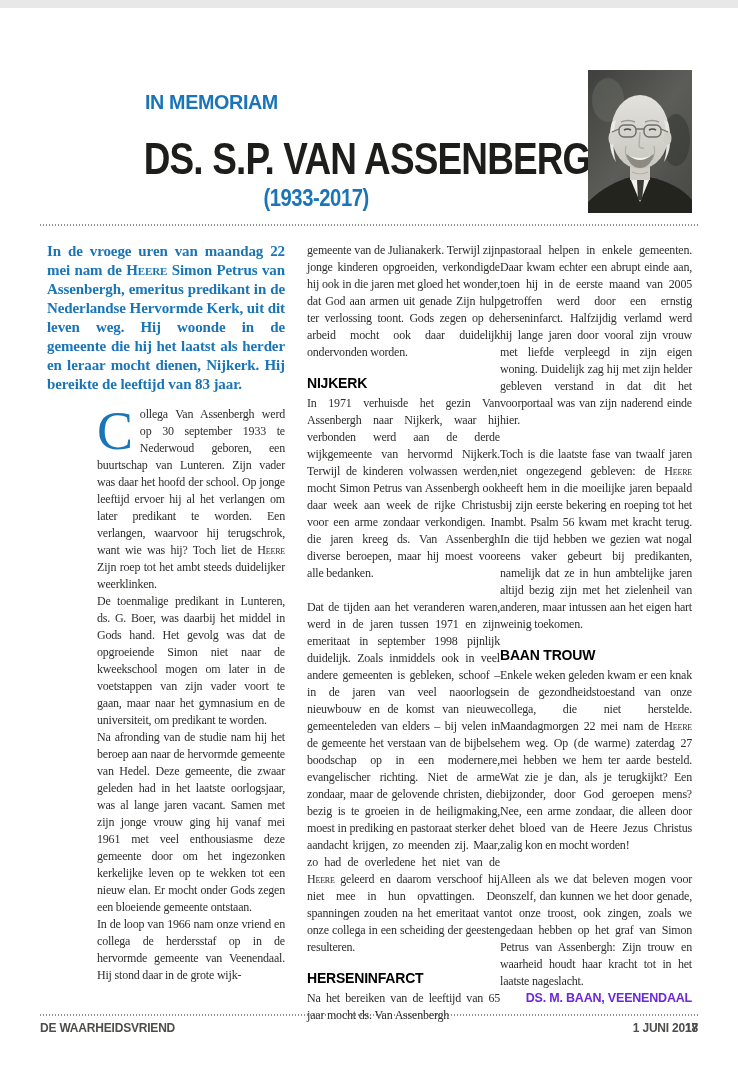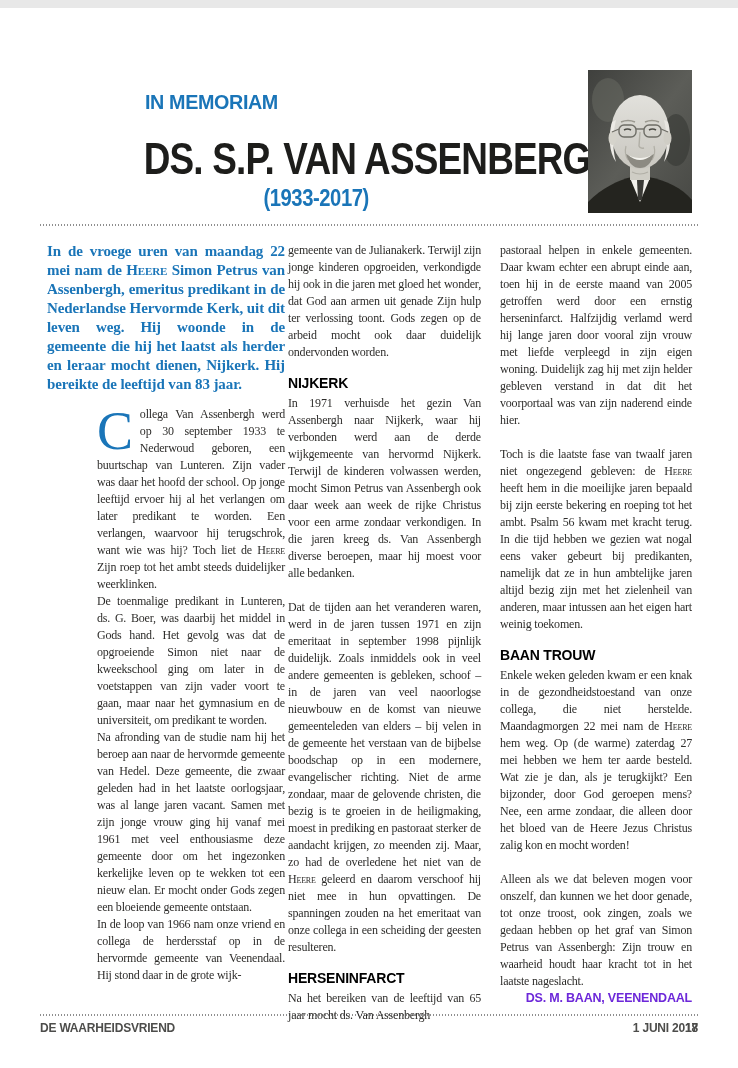--- a/index.html
+++ b/index.html
@@ -34,21 +34,21 @@
   .dotted {
     position:absolute; left:40px; width:658px; height:2px;
     background-image:repeating-linear-gradient(to right, #8f8f8f 0 1px, transparent 1px 3px);
   }
   .rule-top { top:216px; }
   .rule-bottom { top:1006px; }
   
   .col { position:absolute; top:234px; font-size:12px; line-height:17px; letter-spacing:-0.2px; }
   .col p { margin:0; text-align:justify; }
   .col-1 { left:47px;  width:238px; }
-  .col-2 { left:288px; width:193px; }
+  .col-2 { left:307px; width:193px; }
   .col-3 { left:500px; width:192px; }
   .intro {
     font-weight:bold; color:#1a75b8; font-size:15px; line-height:19px;
     letter-spacing:-0.1px; text-align:right;
   }
   .col1-body { margin-left:50px; margin-top:12px; }
   .dropcap {
     float:left; color:#1a75b8; font-family:"Liberation Serif", serif;
     font-size:54px; line-height:44px; padding-top:3px; margin:0 7px 0 0;
   }
@@ -141,21 +141,21 @@
     <path d="M44,102 Q52,106 60,102" stroke="#b1afa6" stroke-width="1.2" fill="none"></path>
   </svg>
 
   <div class="dotted rule-top"></div>
   <div class="dotted rule-bottom"></div>
 
   <div class="col col-1">
     <p class="intro">In de vroege uren van maandag 22 mei nam de <span class="sc">Heere</span> Simon Petrus van Assenbergh, emeritus predikant in de Nederlandse Hervormde Kerk, uit dit leven weg. Hij woonde in de gemeente die hij het laatst als herder en leraar mocht dienen, Nijkerk. Hij bereikte de leeftijd van 83 jaar.</p>
     <div class="col1-body">
       <p><span class="dropcap">C</span><span>ollega Van Assenbergh werd op 30 september 1933 te Nederwoud geboren, een buurtschap van Lunteren. Zijn vader was daar het hoofd der school. Op jonge leeftijd ervoer hij al het verlangen om later predikant te worden. Een verlangen, waarvoor hij terugschrok, want wie was hij? Toch liet de <span class="sc">Heere</span> Zijn roep tot het ambt steeds duidelijker weerklinken.</span></p>
-      <p>De toenmalige predikant in Lunteren, ds. G. Boer, was daarbij het middel in Gods hand. Het gevolg was dat de opgroeiende Simon niet naar de kweekschool ging om later in de voetstappen van zijn vader voort te gaan, maar naar het gymnasium en de universiteit, om predikant te worden.</p>
+      <p>De toenmalige predikant in Lunteren, ds. G. Boer, was daarbij het middel in Gods hand. Het gevolg was dat de opgroeiende Simon niet naar de kweekschool mogen om later in de voetstappen van zijn vader voort te gaan, maar naar het gymnasium en de universiteit, om predikant te worden.</p>
       <p>Na afronding van de studie nam hij het beroep aan naar de hervormde gemeente van Hedel. Deze gemeente, die zwaar geleden had in het laatste oorlogsjaar, was al lange jaren vacant. Samen met zijn jonge vrouw ging hij vanaf mei 1961 met veel enthousiasme deze gemeente door om het ingezonken kerkelijke leven op te wekken tot een nieuw elan. Er mocht onder Gods zegen een bloeiende gemeente ontstaan.</p>
       <p>In de loop van 1966 nam onze vriend en collega de herdersstaf op in de hervormde gemeente van Veenendaal. Hij stond daar in de grote wijk-</p>
     </div>
   </div>
 
   <div class="col col-2">
     <p>gemeente van de Julianakerk. Terwijl zijn jonge kinderen opgroeiden, verkondigde hij ook in die jaren met gloed het wonder, dat God aan armen uit genade Zijn hulp ter verlossing toont. Gods zegen op de arbeid mocht ook daar duidelijk ondervonden worden.</p>
     <h2 class="shead">NIJKERK</h2>
     <p>In 1971 verhuisde het gezin Van Assenbergh naar Nijkerk, waar hij verbonden werd aan de derde wijkgemeente van hervormd Nijkerk. Terwijl de kinderen volwassen werden, mocht Simon Petrus van Assenbergh ook daar week aan week de rijke Christus voor een arme zondaar verkondigen. In die jaren kreeg ds. Van Assenbergh diverse beroepen, maar hij moest voor alle bedanken.</p>
     <p class="gap">Dat de tijden aan het veranderen waren, werd in de jaren tussen 1971 en zijn emeritaat in september 1998 pijnlijk duidelijk. Zoals inmiddels ook in veel andere gemeenten is gebleken, schoof – in de jaren van veel naoorlogse nieuwbouw en de komst van nieuwe gemeenteleden van elders – bij velen in de gemeente het verstaan van de bijbelse boodschap op in een modernere, evangelischer richting. Niet de arme zondaar, maar de gelovende christen, die bezig is te groeien in de heiligmaking, moest in prediking en pastoraat sterker de aandacht krijgen, zo meenden zij. Maar, zo had de overledene het niet van de <span class="sc">Heere</span> geleerd en daarom verschoof hij niet mee in hun opvattingen. De spanningen zouden na het emeritaat van onze collega in een scheiding der geesten resulteren.</p>

